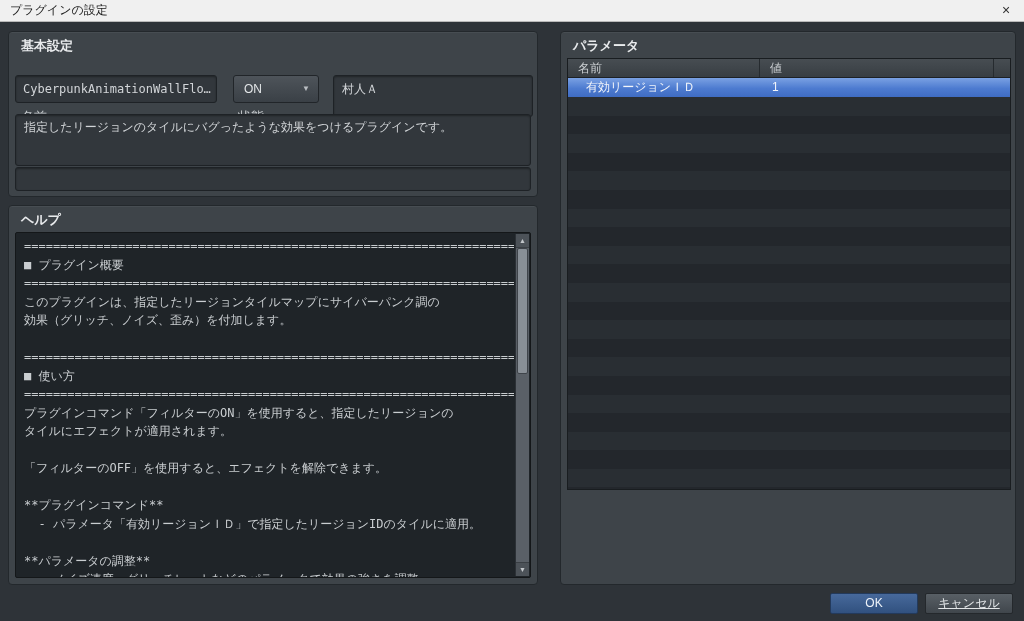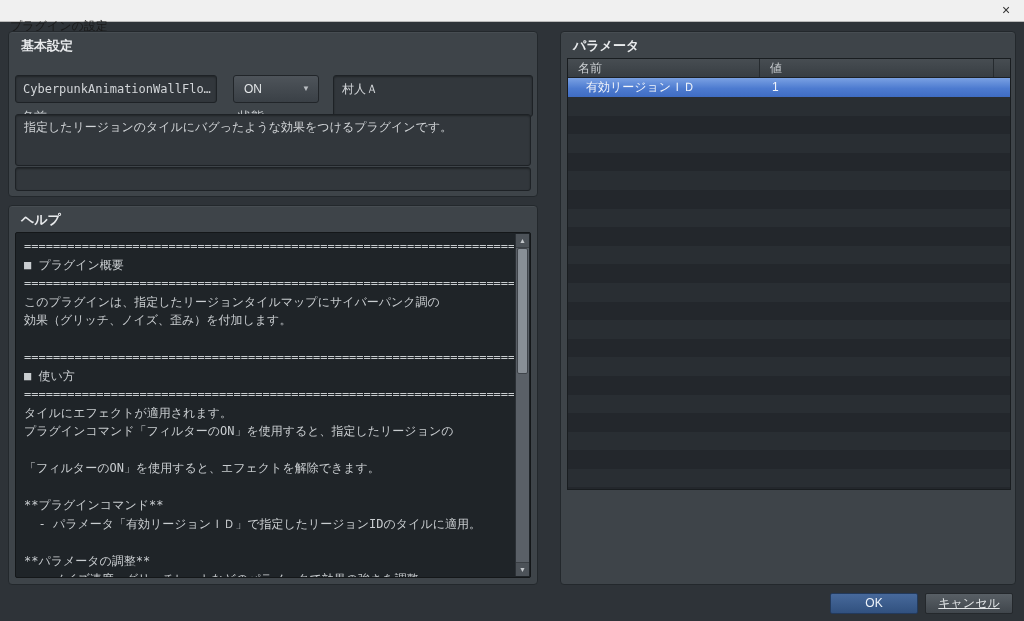--- a/index.html
+++ b/index.html
@@ -8,21 +8,21 @@
     background:#2e3338;
     font-family:"Liberation Sans",sans-serif;
     -webkit-font-smoothing:antialiased;
   }
   
   .titlebar{
     position:absolute;left:0;top:0;width:1024px;height:22px;
     background:#f0f0f0;border-bottom:1px solid #b9b9b9;box-sizing:border-box;
   }
   .titlebar .title{
-    position:absolute;left:10px;top:16px;line-height:21px;
+    position:absolute;left:10px;top:0;line-height:21px;
     font-size:12px;color:#1a1a1a;
   }
   .titlebar .close{
     position:absolute;right:6px;top:0;width:24px;height:21px;
     text-align:center;line-height:21px;font-size:14px;color:#333;cursor:default;
   }
   
   .group{
     position:absolute;background:#3e4449;
     border:1px solid #23282c;border-radius:4px;box-sizing:border-box;
@@ -139,24 +139,24 @@
     <div class="help-lines">
         <div class="hline">========================================================================</div>
         <div class="hline">■ プラグイン概要</div>
         <div class="hline">========================================================================</div>
         <div class="hline">このプラグインは、指定したリージョンタイルマップにサイバーパンク調の</div>
         <div class="hline">効果（グリッチ、ノイズ、歪み）を付加します。</div>
         <div class="hline">&nbsp;</div>
         <div class="hline">========================================================================</div>
         <div class="hline">■ 使い方</div>
         <div class="hline">========================================================================</div>
+        <div class="hline">プラグインコマンド「フィルターのON」を使用すると、指定したリージョンの</div>
         <div class="hline">タイルにエフェクトが適用されます。</div>
-        <div class="hline">プラグインコマンド「フィルターのON」を使用すると、指定したリージョンの</div>
-        <div class="hline">&nbsp;</div>
-        <div class="hline">「フィルターのON」を使用すると、エフェクトを解除できます。</div>
+        <div class="hline">&nbsp;</div>
+        <div class="hline">「フィルターのOFF」を使用すると、エフェクトを解除できます。</div>
         <div class="hline">&nbsp;</div>
         <div class="hline">**プラグインコマンド**</div>
         <div class="hline">  - パラメータ「有効リージョンＩＤ」で指定したリージョンIDのタイルに適用。</div>
         <div class="hline">&nbsp;</div>
         <div class="hline">**パラメータの調整**</div>
         <div class="hline">  - ノイズ速度、グリッチレートなどのパラメータで効果の強さを調整</div>
       </div>
     <div class="vscroll">
       <div class="sbtn up">▲</div>
       <div class="thumb"></div>

